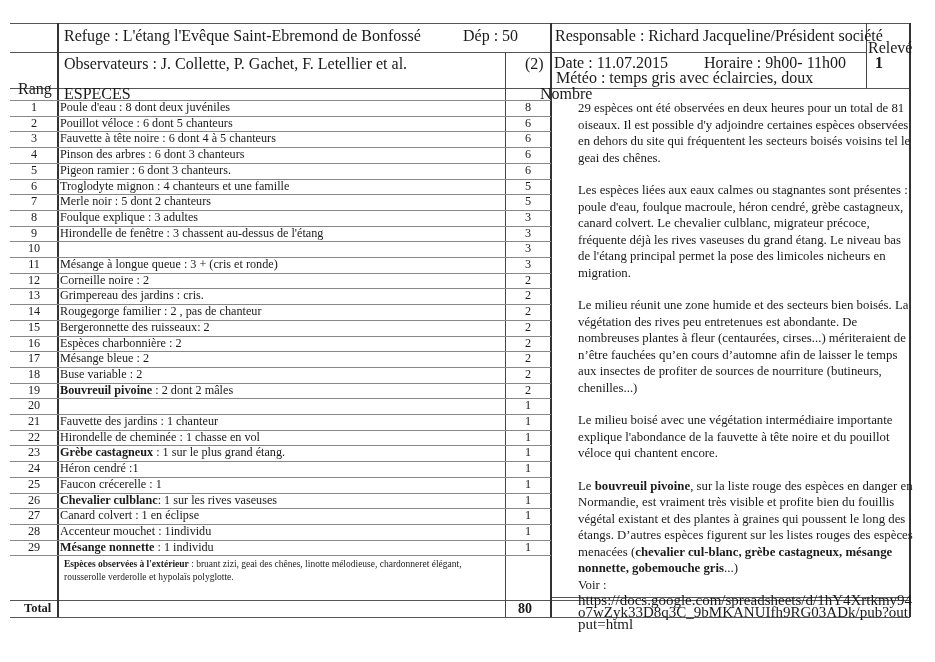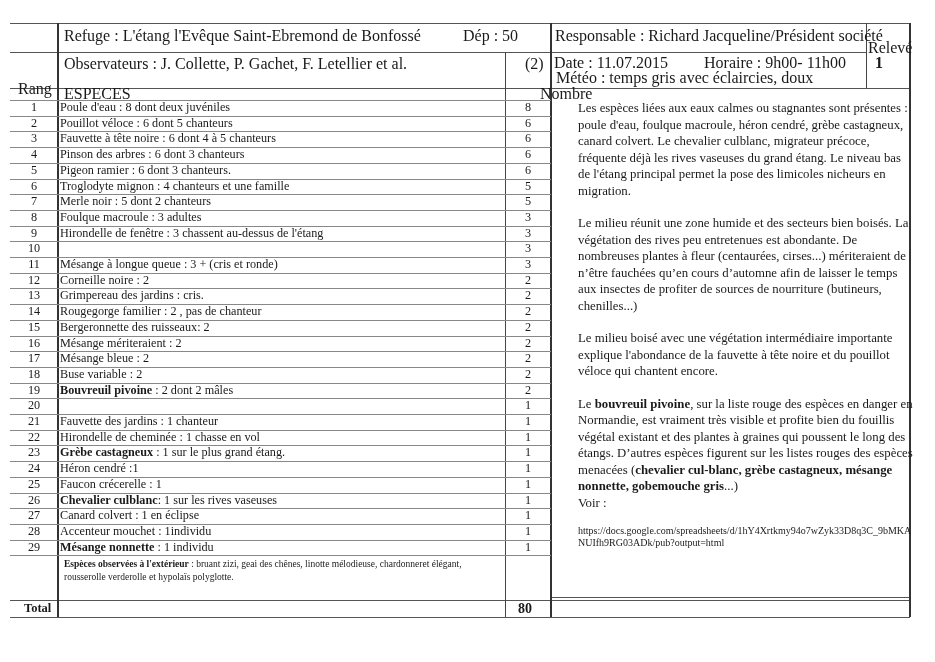--- a/index.html
+++ b/index.html
@@ -10,21 +10,21 @@
   .vl { position: absolute; width: 1px; background: #444; }
   .vl.thick { width: 2px; background: #333; }
   .cell-text { position: absolute; font-size: 16px; white-space: nowrap; line-height: 14px; }
   .row { position: absolute; left: 10px; width: 541px; height: 15.7px; font-size: 12.2px; line-height: 15.7px; }
   .row .rang { position: absolute; left: 0; width: 48px; text-align: center; }
   .row .esp { position: absolute; left: 50px; width: 444px; white-space: nowrap; overflow: hidden; }
   .row .nb { position: absolute; left: 495px; width: 46px; text-align: center; }
   .row b { font-weight: bold; }
   .panel { position: absolute; left: 578px; width: 335px; font-size: 12.8px; line-height: 16.5px; }
   .panel p { margin: 0 0 16px 0; }
-  .panel .url { font-size: 10px; line-height: 12px; margin-top: 14px; }
+  .panel .url { font-size: 15px; line-height: 12px; margin-top: 1px; }
 </style>
 </head>
 <body>
 
 <div>
 
   <div class="hl" style="left:10px; top:23px; width:900px;"></div>
   <div class="hl" style="left:10px; top:52px; width:856px;"></div>
   <div class="hl" style="left:10px; top:88px; width:900px;"></div>
   <div class="hl" style="left:10px; top:600px; width:900px;"></div>
@@ -117,21 +117,21 @@
       <span class="esp"><span>Troglodyte mignon</span><span> : 4 chanteurs et  une famille</span></span>
       <span class="nb">5</span>
     </div>
     <div class="row" style="top: 194.2px;">
       <span class="rang">7</span>
       <span class="esp"><span>Merle noir</span><span> : 5 dont 2 chanteurs</span></span>
       <span class="nb">5</span>
     </div>
     <div class="row" style="top: 209.9px;">
       <span class="rang">8</span>
-      <span class="esp"><span>Foulque macroule</span><span> : 3 adultes</span></span>
+      <span class="esp"><span>Foulque explique</span><span> : 3 adultes</span></span>
       <span class="nb">3</span>
     </div>
     <div class="row" style="top: 225.6px;">
       <span class="rang">9</span>
       <span class="esp"><span>Hirondelle de fenêtre</span><span> : 3 chassent au-dessus de l'étang</span></span>
       <span class="nb">3</span>
     </div>
     <div class="row" style="top: 241.3px;">
       <span class="rang">10</span>
       <span class="nb">3</span>
@@ -156,21 +156,21 @@
       <span class="esp"><span>Rougegorge familier</span><span> : 2 , pas de chanteur</span></span>
       <span class="nb">2</span>
     </div>
     <div class="row" style="top: 319.8px;">
       <span class="rang">15</span>
       <span class="esp"><span>Bergeronnette des ruisseaux</span><span>: 2</span></span>
       <span class="nb">2</span>
     </div>
     <div class="row" style="top: 335.5px;">
       <span class="rang">16</span>
-      <span class="esp"><span>Mésange mériteraient</span><span> : 2</span></span>
+      <span class="esp"><span>Espèces charbonnière</span><span> : 2</span></span>
       <span class="nb">2</span>
     </div>
     <div class="row" style="top: 351.2px;">
       <span class="rang">17</span>
       <span class="esp"><span>Mésange bleue</span><span> : 2</span></span>
       <span class="nb">2</span>
     </div>
     <div class="row" style="top: 366.9px;">
       <span class="rang">18</span>
       <span class="esp"><span>Buse variable</span><span> : 2</span></span>
@@ -233,19 +233,20 @@
   </div>
 
 <div class="abs" style="left:64px; top:558px; width:438px; font-size:9.5px; line-height:12.5px;">
   <b>Espèces observées à l'extérieur</b><span> : bruant zizi, geai  des chênes, linotte mélodieuse, chardonneret élégant, rousserolle verderolle et hypolaïs polyglotte.</span>
 </div>
 
 <div class="cell-text" style="left:24px; top:601px; font-weight:bold; font-size:12.5px;">Total</div>
 <div class="cell-text" style="left:518px; top:602px; font-weight:bold; font-size:14px;">80</div>
 
 <div class="panel" style="top:100px;">
+  <p>29 espèces ont été observées en deux heures pour un total de 81 oiseaux.  Il est possible d'y adjoindre certaines  espèces observées en dehors du site qui fréquentent les secteurs boisés voisins tel le  geai des chênes.</p>
   <p>Les espèces liées aux eaux calmes ou stagnantes sont présentes : poule d'eau, foulque macroule, héron cendré, grèbe castagneux, canard colvert. Le chevalier culblanc, migrateur précoce, fréquente  déjà les rives vaseuses du grand étang. Le niveau bas de l'étang principal permet la pose des limicoles nicheurs en migration.</p>
   <p>Le milieu réunit  une zone humide et  des secteurs bien boisés. La végétation des rives peu entretenues est abondante. De nombreuses plantes à fleur (centaurées, cirses...) mériteraient de n’être fauchées qu’en cours d’automne afin de laisser le temps aux insectes de profiter de sources de nourriture (butineurs, chenilles...)</p>
   <p>Le milieu boisé avec une végétation intermédiaire importante explique l'abondance  de la fauvette à tête noire et du pouillot véloce qui chantent encore.</p>
   <p style="margin-bottom:0;"><span>Le </span><b>bouvreuil pivoine</b><span>, sur la liste rouge des espèces en danger en Normandie, est vraiment très visible et profite bien du fouillis végétal existant et des plantes à graines qui poussent le long des étangs. D’autres espèces figurent sur les listes rouges des espèces menacées (</span><b>chevalier cul-blanc, grèbe castagneux, mésange nonnette, gobemouche gris</b><span>...)</span></p>
   <div>Voir :</div>
   <div class="url" style="word-break:break-all;">https://docs.google.com/spreadsheets/d/1hY4Xrtkmy94o7wZyk33D8q3C_9bMKANUIfh9RG03ADk/pub?output=html</div>
 </div>
 
 </body></html>

